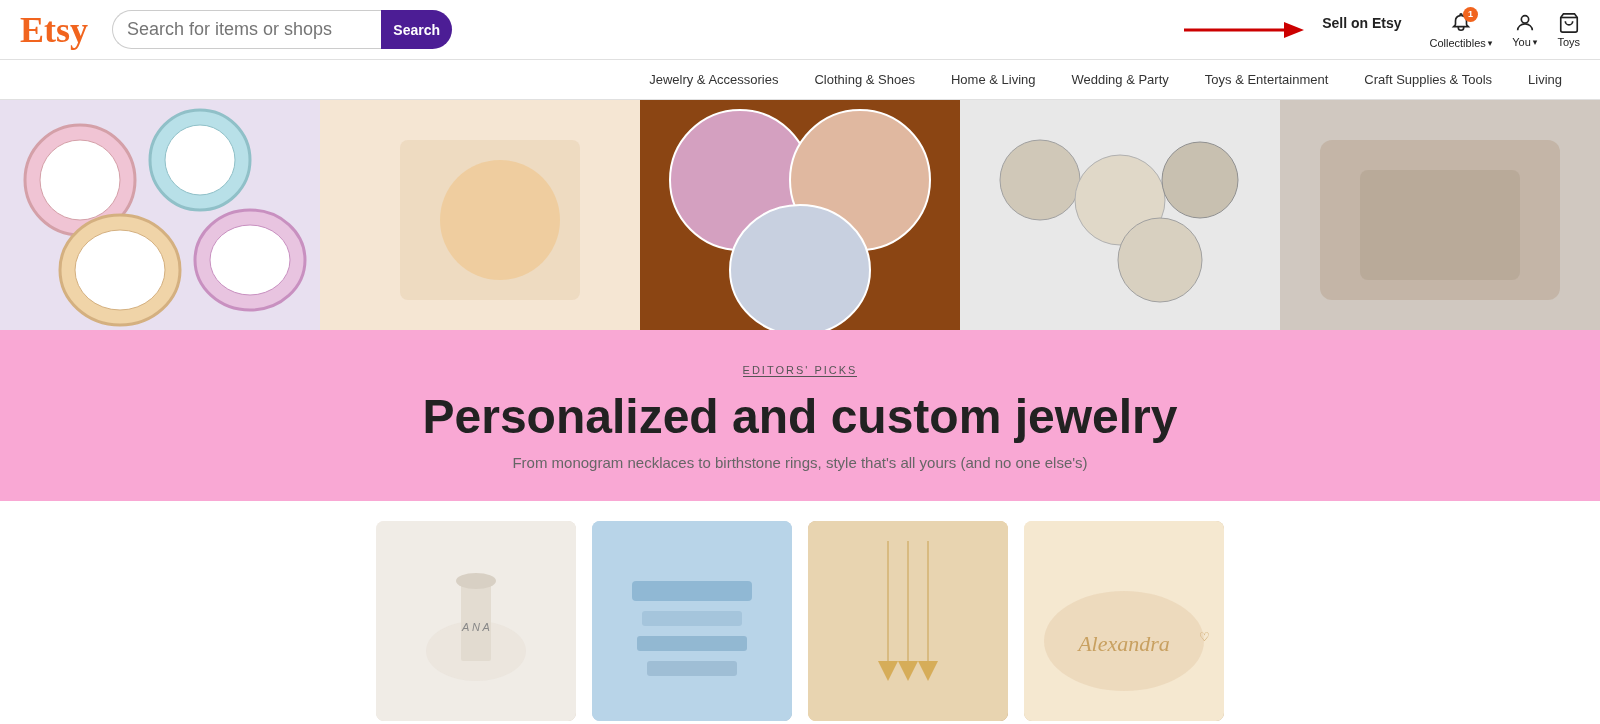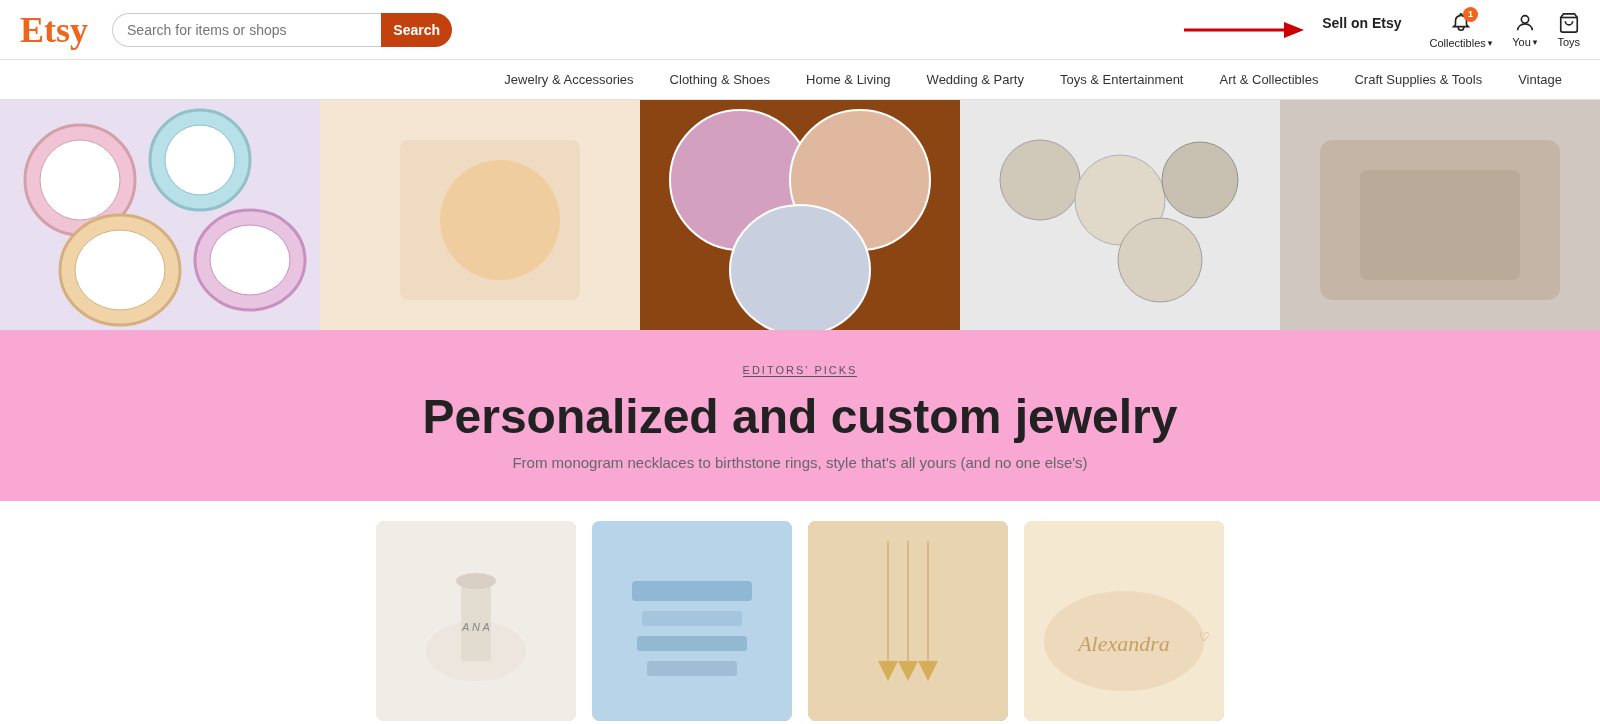--- a/index.html
+++ b/index.html
@@ -26,27 +26,27 @@
       display: flex;
       flex: 0 0 auto;
       width: 340px;
     }
     .search-input {
       flex: 1;
       padding: 8px 14px;
       border: 1px solid #ccc;
       border-right: none;
       border-radius: 24px 0 0 24px;
-      font-size: 14px;
+      font-size: 18px;
       outline: none;
       color: #555;
     }
     .search-btn {
       padding: 8px 12px;
-      background: #c2410c;
+      background: #4c1d95;
       color: #fff;
       border: none;
       border-radius: 0 24px 24px 0;
       cursor: pointer;
       font-size: 14px;
       font-weight: 600;
       text-align: center;
     }
     .header-spacer { flex: 1; }
     .sell-on-etsy {
@@ -247,23 +247,22 @@
     </div>
   </div>
 </div>
 
 <nav class="nav">
   <a class="nav-item">Jewelry &amp; Accessories</a>
   <a class="nav-item">Clothing &amp; Shoes</a>
   <a class="nav-item">Home &amp; Living</a>
   <a class="nav-item">Wedding &amp; Party</a>
   <a class="nav-item">Toys &amp; Entertainment</a>
-  <a class="nav-item">Art &amp; Collectibles</a>
   <a class="nav-item">Craft Supplies &amp; Tools</a>
-  <a class="nav-item">Vintage</a>
+  <a class="nav-item">Living</a>
 </nav>
 
 <div class="hero-collage">
   <div class="collage-img collage-img-1">
     
     <svg width="100%" height="100%" viewBox="0 0 320 230" preserveAspectRatio="xMidYMid slice">
       <rect width="320" height="230" fill="#e8e0f0"></rect>
       <ellipse cx="80" cy="80" rx="55" ry="55" fill="#f0c4d4" stroke="#d4a0a8" stroke-width="3"></ellipse>
       <ellipse cx="80" cy="80" rx="40" ry="40" fill="#fff" stroke="#d4a0a8" stroke-width="1"></ellipse>
       <ellipse cx="200" cy="60" rx="50" ry="50" fill="#b8e0e8" stroke="#90c0c8" stroke-width="3"></ellipse>

